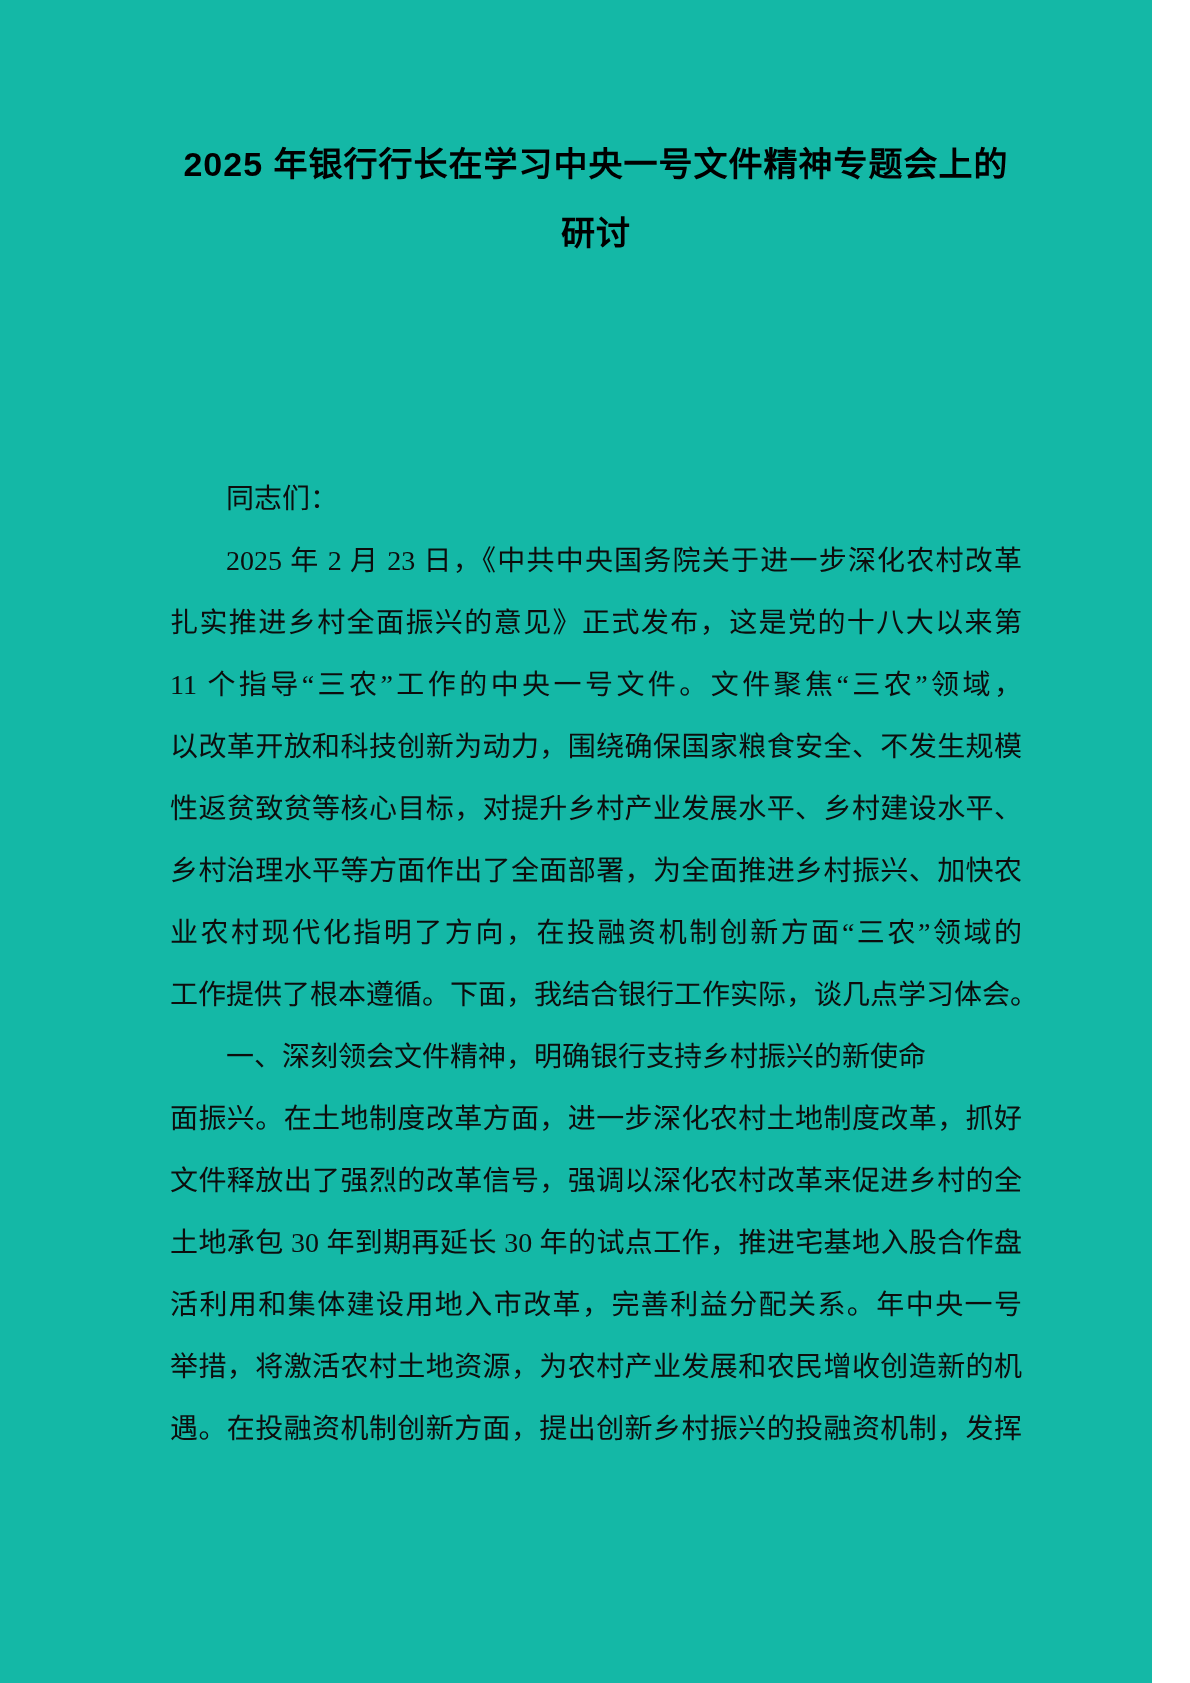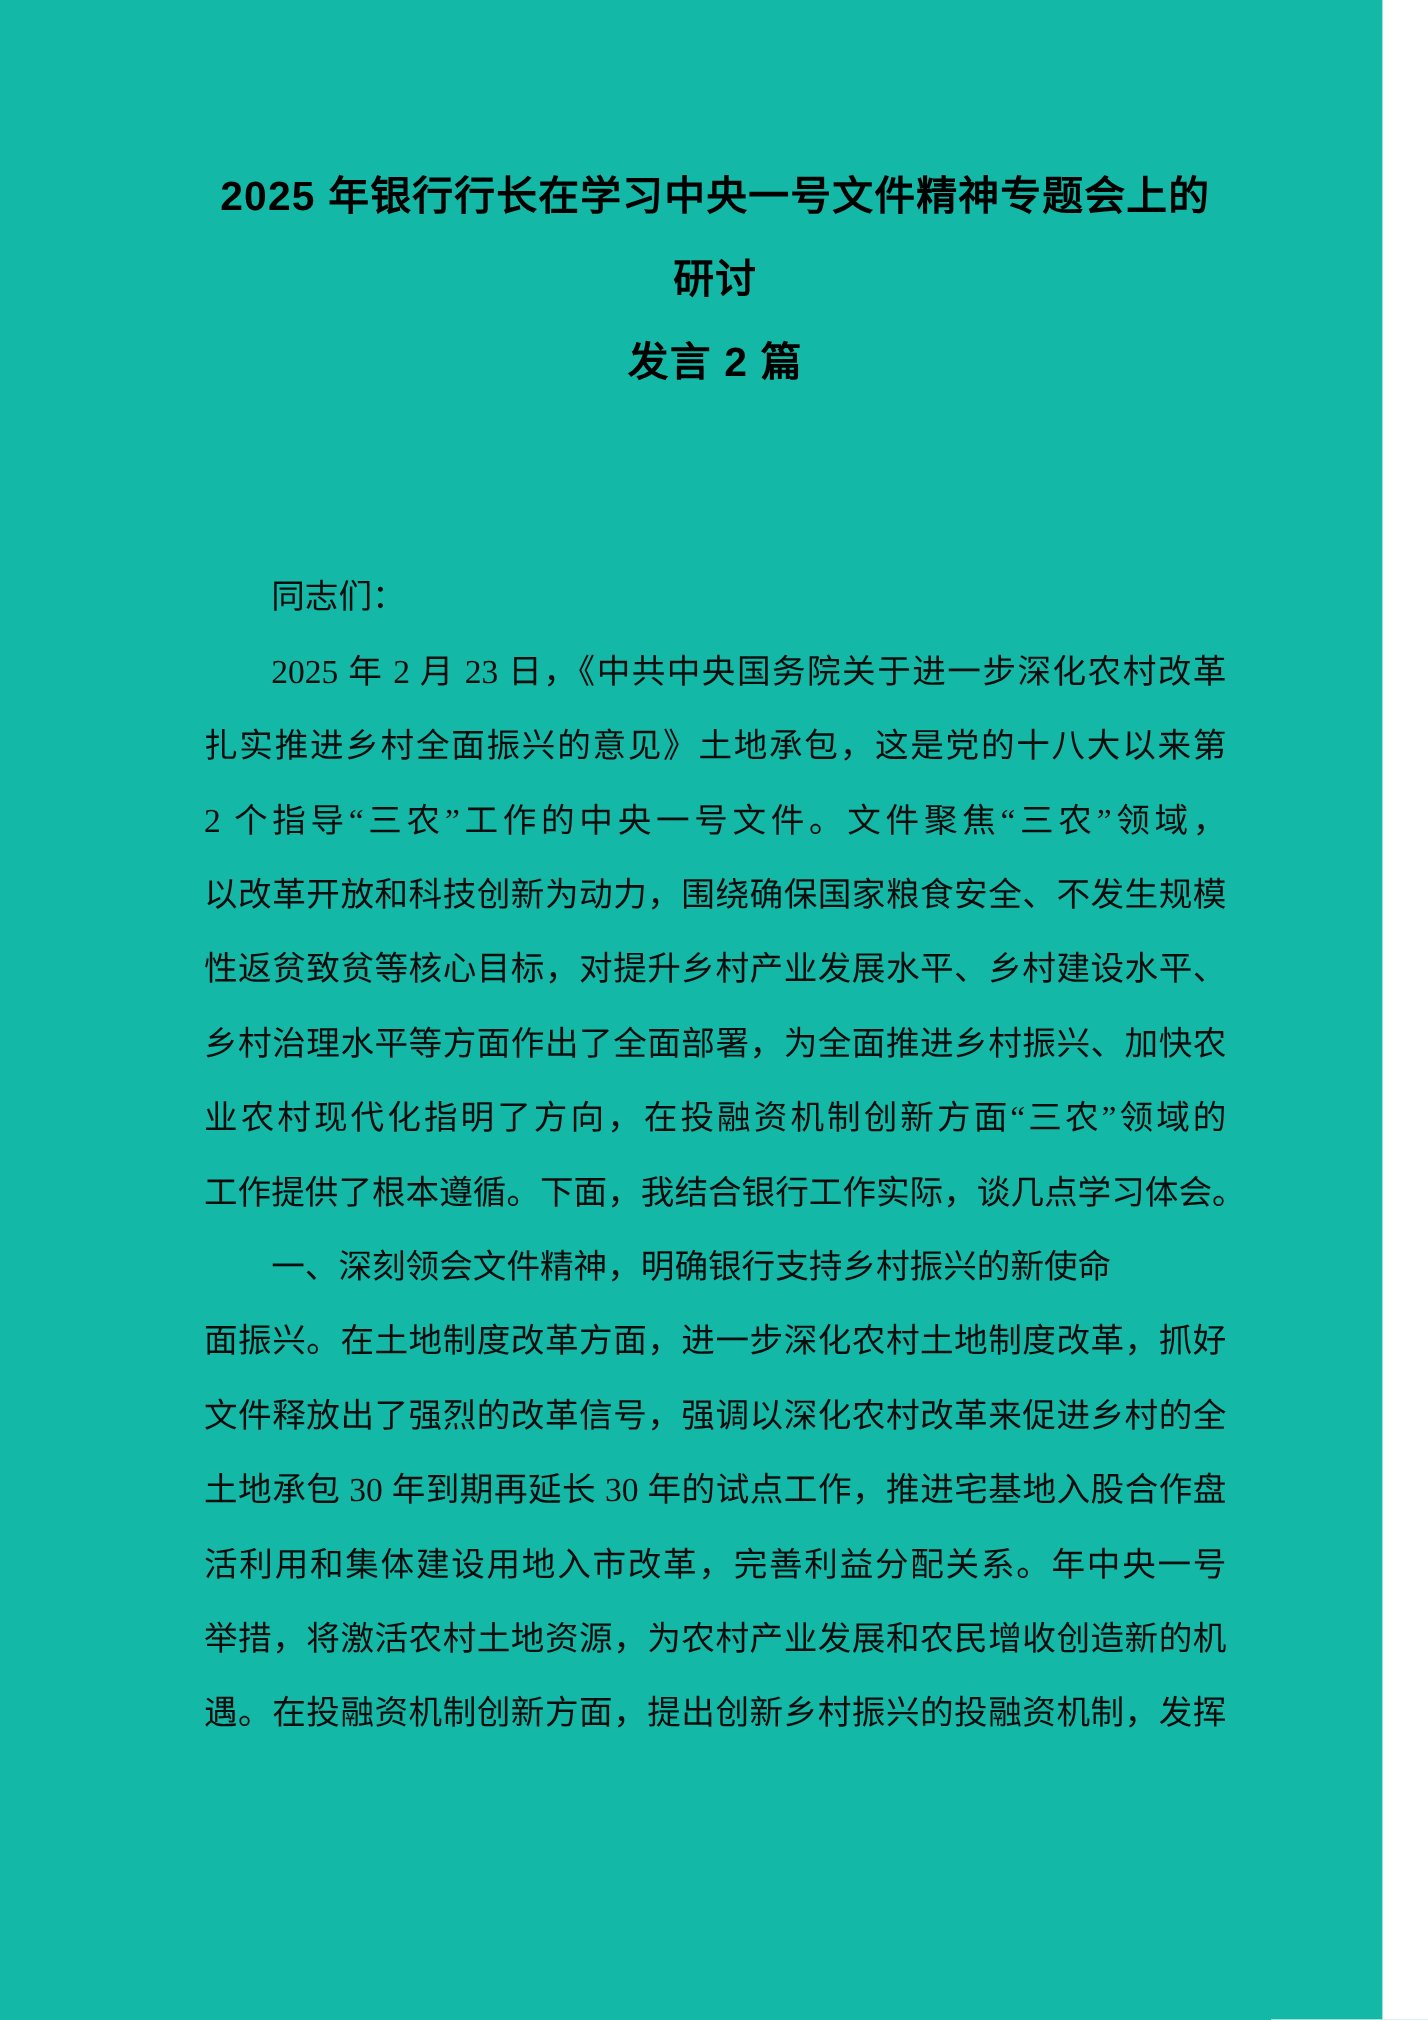--- a/index.html
+++ b/index.html
@@ -52,28 +52,27 @@
     text-align-last: left;
   }
 </style>
 </head>
 <body>
 
 <div class="page">
 
   <div class="doc-title">
     <div>2025 年银行行长在学习中央一号文件精神专题会上的研讨</div>
-    <div>发言 2 篇</div>
   </div>
 
   <div class="doc-body">
     <div class="bline natural indent">同志们：</div>
     <div class="bline indent">2025 年 2 月 23 日，《中共中央国务院关于进一步深化农村改革</div>
-    <div class="bline">扎实推进乡村全面振兴的意见》土地承包，这是党的十八大以来第</div>
-    <div class="bline">2 个指导“三农”工作的中央一号文件。文件聚焦“三农”领域，</div>
+    <div class="bline">扎实推进乡村全面振兴的意见》正式发布，这是党的十八大以来第</div>
+    <div class="bline">11 个指导“三农”工作的中央一号文件。文件聚焦“三农”领域，</div>
     <div class="bline">以改革开放和科技创新为动力，围绕确保国家粮食安全、不发生规模</div>
     <div class="bline">性返贫致贫等核心目标，对提升乡村产业发展水平、乡村建设水平、</div>
     <div class="bline">乡村治理水平等方面作出了全面部署，为全面推进乡村振兴、加快农</div>
     <div class="bline">业农村现代化指明了方向，在投融资机制创新方面“三农”领域的</div>
     <div class="bline">工作提供了根本遵循。下面，我结合银行工作实际，谈几点学习体会。</div>
     <div class="bline natural indent">一、深刻领会文件精神，明确银行支持乡村振兴的新使命</div>
     <div class="bline">面振兴。在土地制度改革方面，进一步深化农村土地制度改革，抓好</div>
     <div class="bline">文件释放出了强烈的改革信号，强调以深化农村改革来促进乡村的全</div>
     <div class="bline">土地承包 30 年到期再延长 30 年的试点工作，推进宅基地入股合作盘</div>
     <div class="bline">活利用和集体建设用地入市改革，完善利益分配关系。年中央一号</div>

